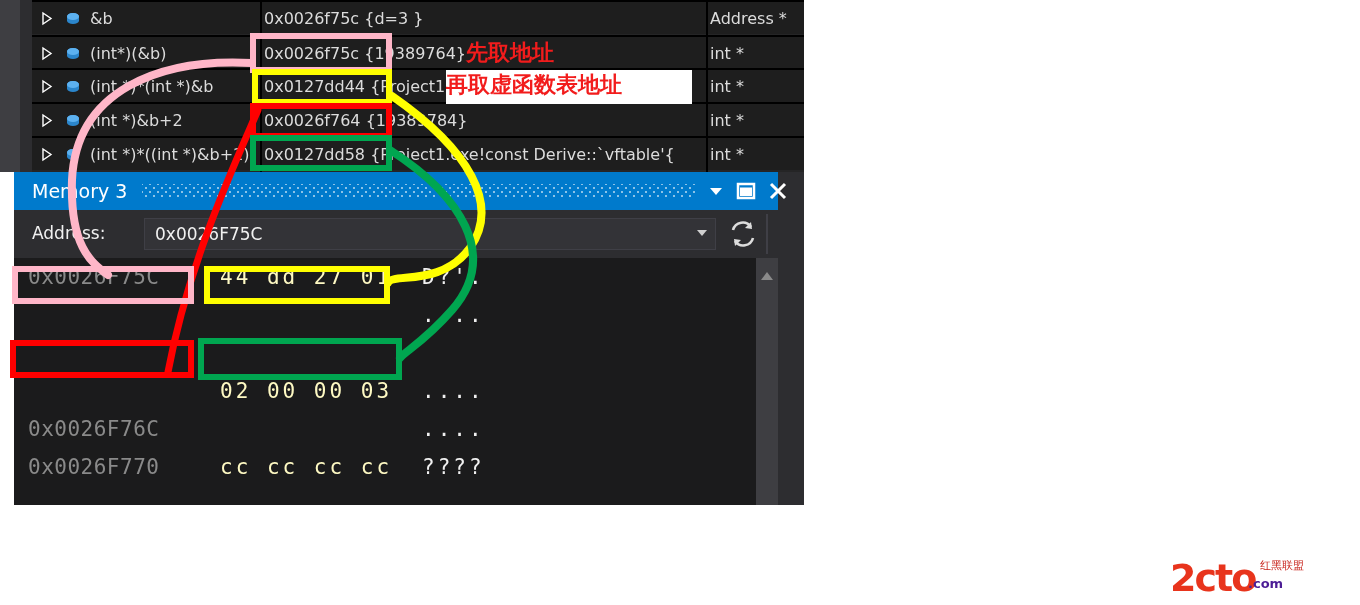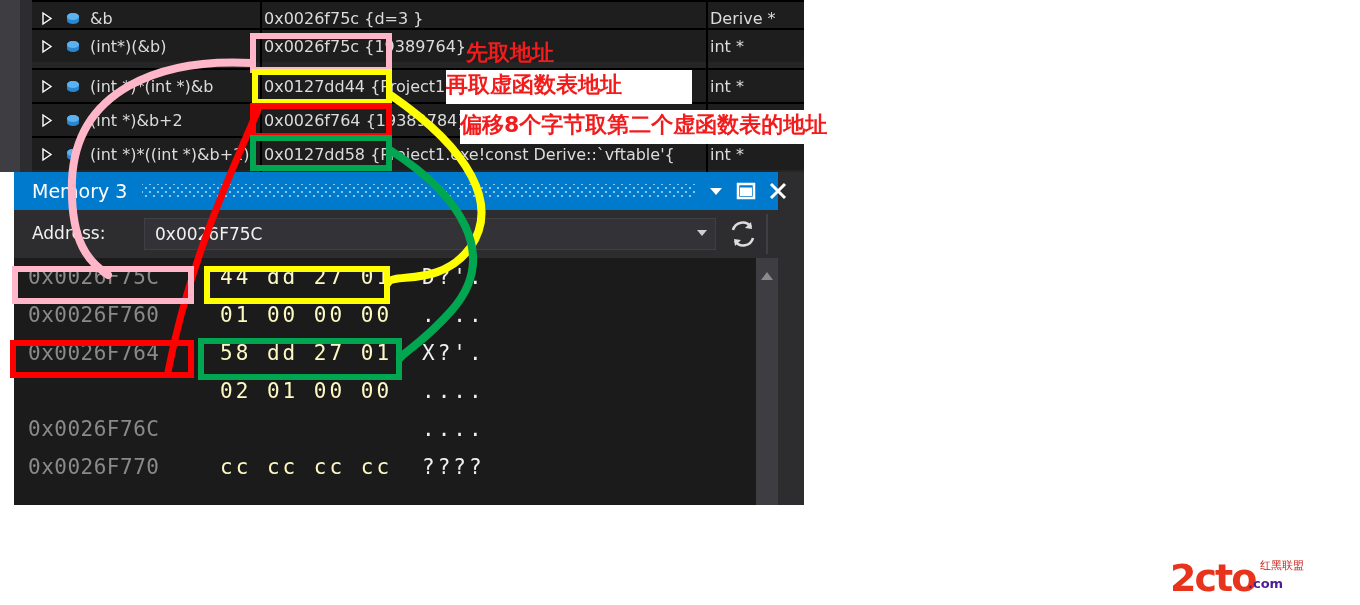--- a/index.html
+++ b/index.html
@@ -84,24 +84,24 @@
           <path d="M3 2 L11 7.5 L3 13 Z" fill="none" stroke="#ffffff" stroke-width="1.4"></path>
         </svg>
       </span>
     <span class="varicon"><svg width="18" height="18" viewBox="0 0 18 18">
           <ellipse cx="9" cy="6.5" rx="6" ry="3.6" fill="#4aa3e8"></ellipse>
           <path d="M3 6.5 v4 a6 3.6 0 0 0 12 0 v-4 z" fill="#2b86cc"></path>
           <ellipse cx="9" cy="6.5" rx="6" ry="3.6" fill="#5cb1f0"></ellipse>
         </svg></span>
     <span class="wname">&amp;b</span>
     <span class="wval">0x0026f75c {d=3 }</span>
-    <span class="wtype">Derive *</span>
-  </div>
-
-  <div class="wrow" style="top:28px;padding-left:24px;">
+    <span class="wtype">Address *</span>
+  </div>
+
+  <div class="wrow" style="top:35px;padding-left:24px;">
     <span class="expander">
         <svg width="14" height="15" viewBox="0 0 14 15">
           <path d="M3 2 L11 7.5 L3 13 Z" fill="none" stroke="#ffffff" stroke-width="1.4"></path>
         </svg>
       </span>
     <span class="varicon"><svg width="18" height="18" viewBox="0 0 18 18">
           <ellipse cx="9" cy="6.5" rx="6" ry="3.6" fill="#4aa3e8"></ellipse>
           <path d="M3 6.5 v4 a6 3.6 0 0 0 12 0 v-4 z" fill="#2b86cc"></path>
           <ellipse cx="9" cy="6.5" rx="6" ry="3.6" fill="#5cb1f0"></ellipse>
         </svg></span>
@@ -205,31 +205,24 @@
   <div id="mem-splitsep"></div>
   <span id="mem-handle">▸▸</span>
 
   <div id="mem-body">
     <div class="mrow" style="top:0px;">
       <span class="maddr">0x0026F75C</span>
       <span class="mhex">44 dd 27 01</span>
       <span class="mascii">D?'.</span>
     </div>
     <div class="mrow" style="top:38px;">
-      <span class="maddr">0x0026F760</span>
-      <span class="mhex">01 00 00 00</span>
       <span class="mascii">....</span>
     </div>
-    <div class="mrow" style="top:76px;">
-      <span class="maddr">0x0026F764</span>
-      <span class="mhex">58 dd 27 01</span>
-      <span class="mascii">X?'.</span>
-    </div>
     <div class="mrow" style="top:114px;">
-      <span class="mhex">02 01 00 00</span>
+      <span class="mhex">02 00 00 03</span>
       <span class="mascii">....</span>
     </div>
     <div class="mrow" style="top:152px;">
       <span class="maddr">0x0026F76C</span>
       <span class="mascii">....</span>
     </div>
     <div class="mrow" style="top:190px;text-decoration:underline;">
       <span class="maddr">0x0026F770</span>
       <span class="mhex">cc cc cc cc</span>
       <span class="mascii">????</span>
@@ -265,20 +258,19 @@
   <div class="hlbox" style="left:250px;top:135px;width:142px;height:36px;border:6px solid #00a650;"></div>
 
   <div class="hlbox" style="left:12px;top:266px;width:182px;height:38px;border:6px solid #ffb6c8;"></div>
   <div class="hlbox" style="left:10px;top:340px;width:184px;height:38px;border:6px solid #ff0000;"></div>
 
   <div class="hlbox" style="left:204px;top:266px;width:186px;height:38px;border:6px solid #ffff00;"></div>
   <div class="hlbox" style="left:198px;top:338px;width:204px;height:42px;border:6px solid #00a650;"></div>
 
   <div class="anno-text" style="left:466px;top:40px;">先取地址</div>
   <div class="anno-text anno-bg" style="left:438px;top:70px;width:246px;height:32px;padding-top:2px;margin-left:8px;">再取虚函数表地址</div>
-  <div class="anno-text anno-bg" style="left:460px;top:110px;width:434px;height:32px;padding-top:2px;">偏移8个字节取第二个虚函数表的地址</div>
 </div>
 
 <div id="watermark">
   <span id="wm-2cto">2cto</span>
   <span id="wm-com">.com</span>
   <span id="wm-cn">红黑联盟</span>
 </div>
 
 </body></html>

